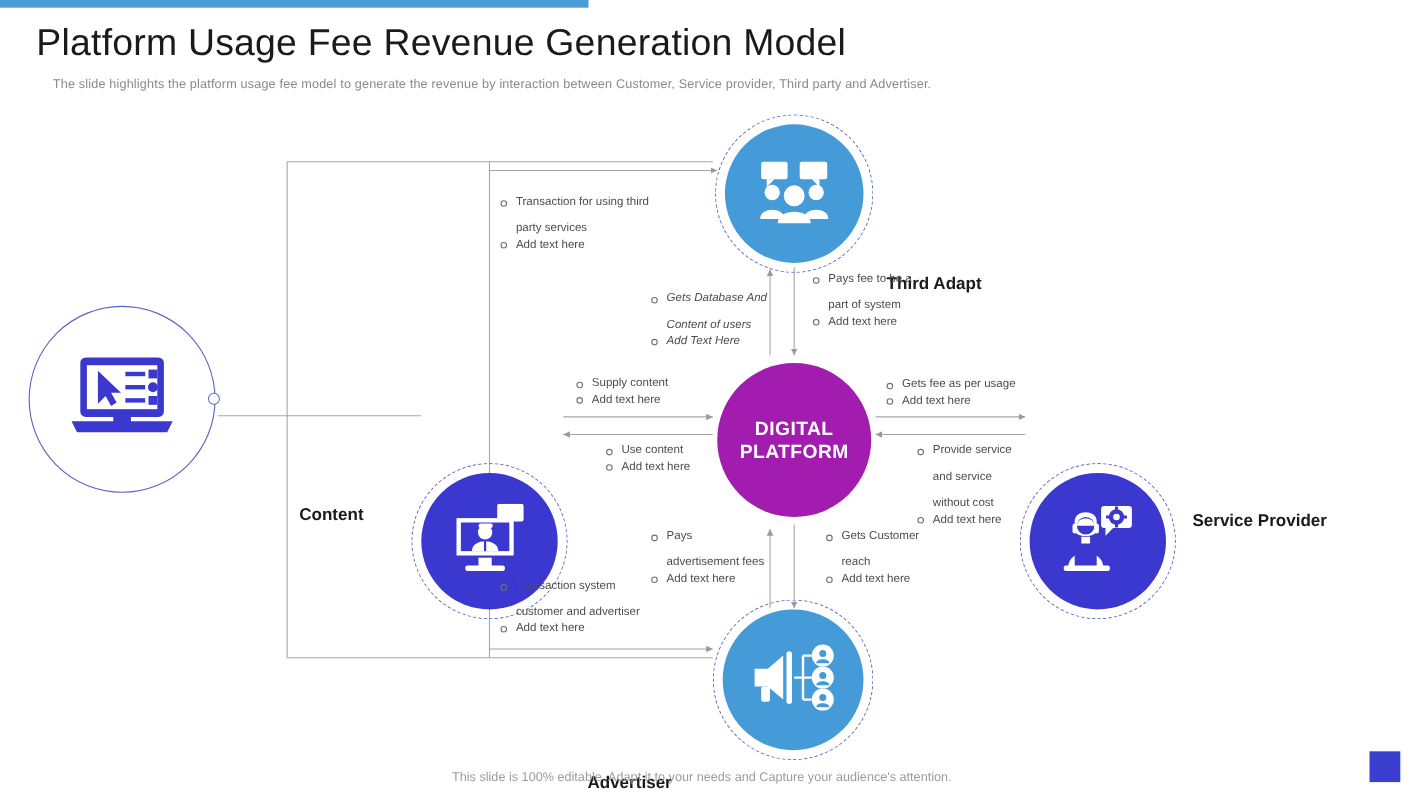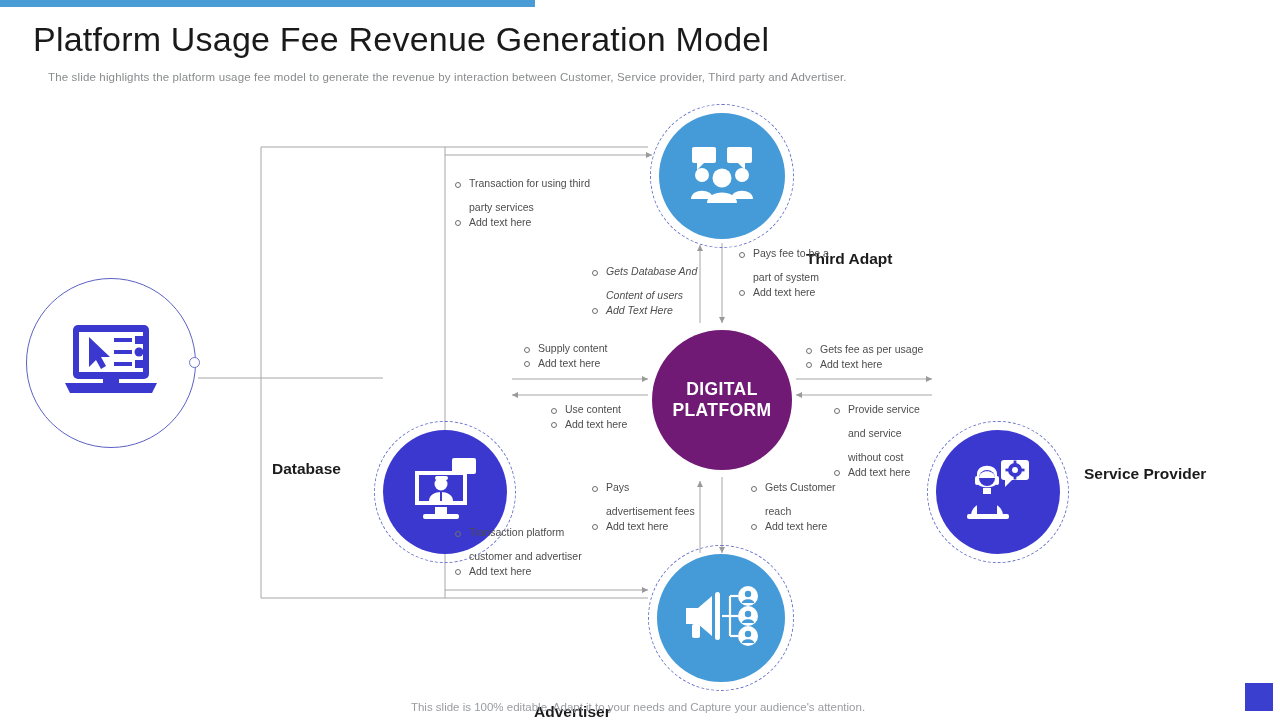--- a/index.html
+++ b/index.html
@@ -79,21 +79,21 @@
     right: -9px; bottom: -9px;
     border-radius: 50%;
     border: 1px dashed #6a75c9;
   }
   .node-blue { background: #459ad8; }
   .node-purple { background: #3b38cf; }
 
   .node-center {
     left: 652px; top: 235px;
     width: 140px; height: 140px;
-    background: #701a75;
+    background: #a21caf;
   }
   .center-label {
     color: #ffffff;
     font-size: 17.5px;
     font-weight: bold;
     line-height: 1.22;
     text-align: center;
     letter-spacing: 0.4px;
   }
   .node-third   { left: 659px; top: 18px;  width: 126px; height: 126px; }
@@ -348,21 +348,21 @@
             <circle cx="66" cy="52" r="10"></circle>
             <circle cx="66" cy="50" r="3.2" fill="#459ad8"></circle>
             <path d="M60,59 C60,54 72,54 72,59 z" fill="#459ad8"></path>
           </g>
         </g>
       </svg>
     </span>
   </div>
 
   <div class="node-label lbl-third">Third Adapt</div>
-  <div class="node-label lbl-cust">Database</div>
+  <div class="node-label lbl-cust">Content</div>
   <div class="node-label lbl-service">Service Provider</div>
   <div class="node-label lbl-adv">Advertiser</div>
 
   <div class="ann a-third">
     <ul>
       <li><span>Transaction for using third</span>
           <span class="cont">party services</span></li>
       <li><span>Add text here</span></li>
     </ul>
   </div>
@@ -424,21 +424,21 @@
   <div class="ann a-getscust">
     <ul>
       <li><span>Gets Customer</span>
           <span class="cont">reach</span></li>
       <li><span>Add text here</span></li>
     </ul>
   </div>
 
   <div class="ann a-transbw">
     <ul>
-      <li><span>Transaction platform</span>
+      <li><span>Transaction system</span>
           <span class="cont">customer and advertiser</span></li>
       <li><span>Add text here</span></li>
     </ul>
   </div>
 
 </div>
 
 <div class="footer-note">This slide is 100% editable. Adapt it to your needs and Capture your audience's attention.</div>
 <div class="corner-square"></div>
 

